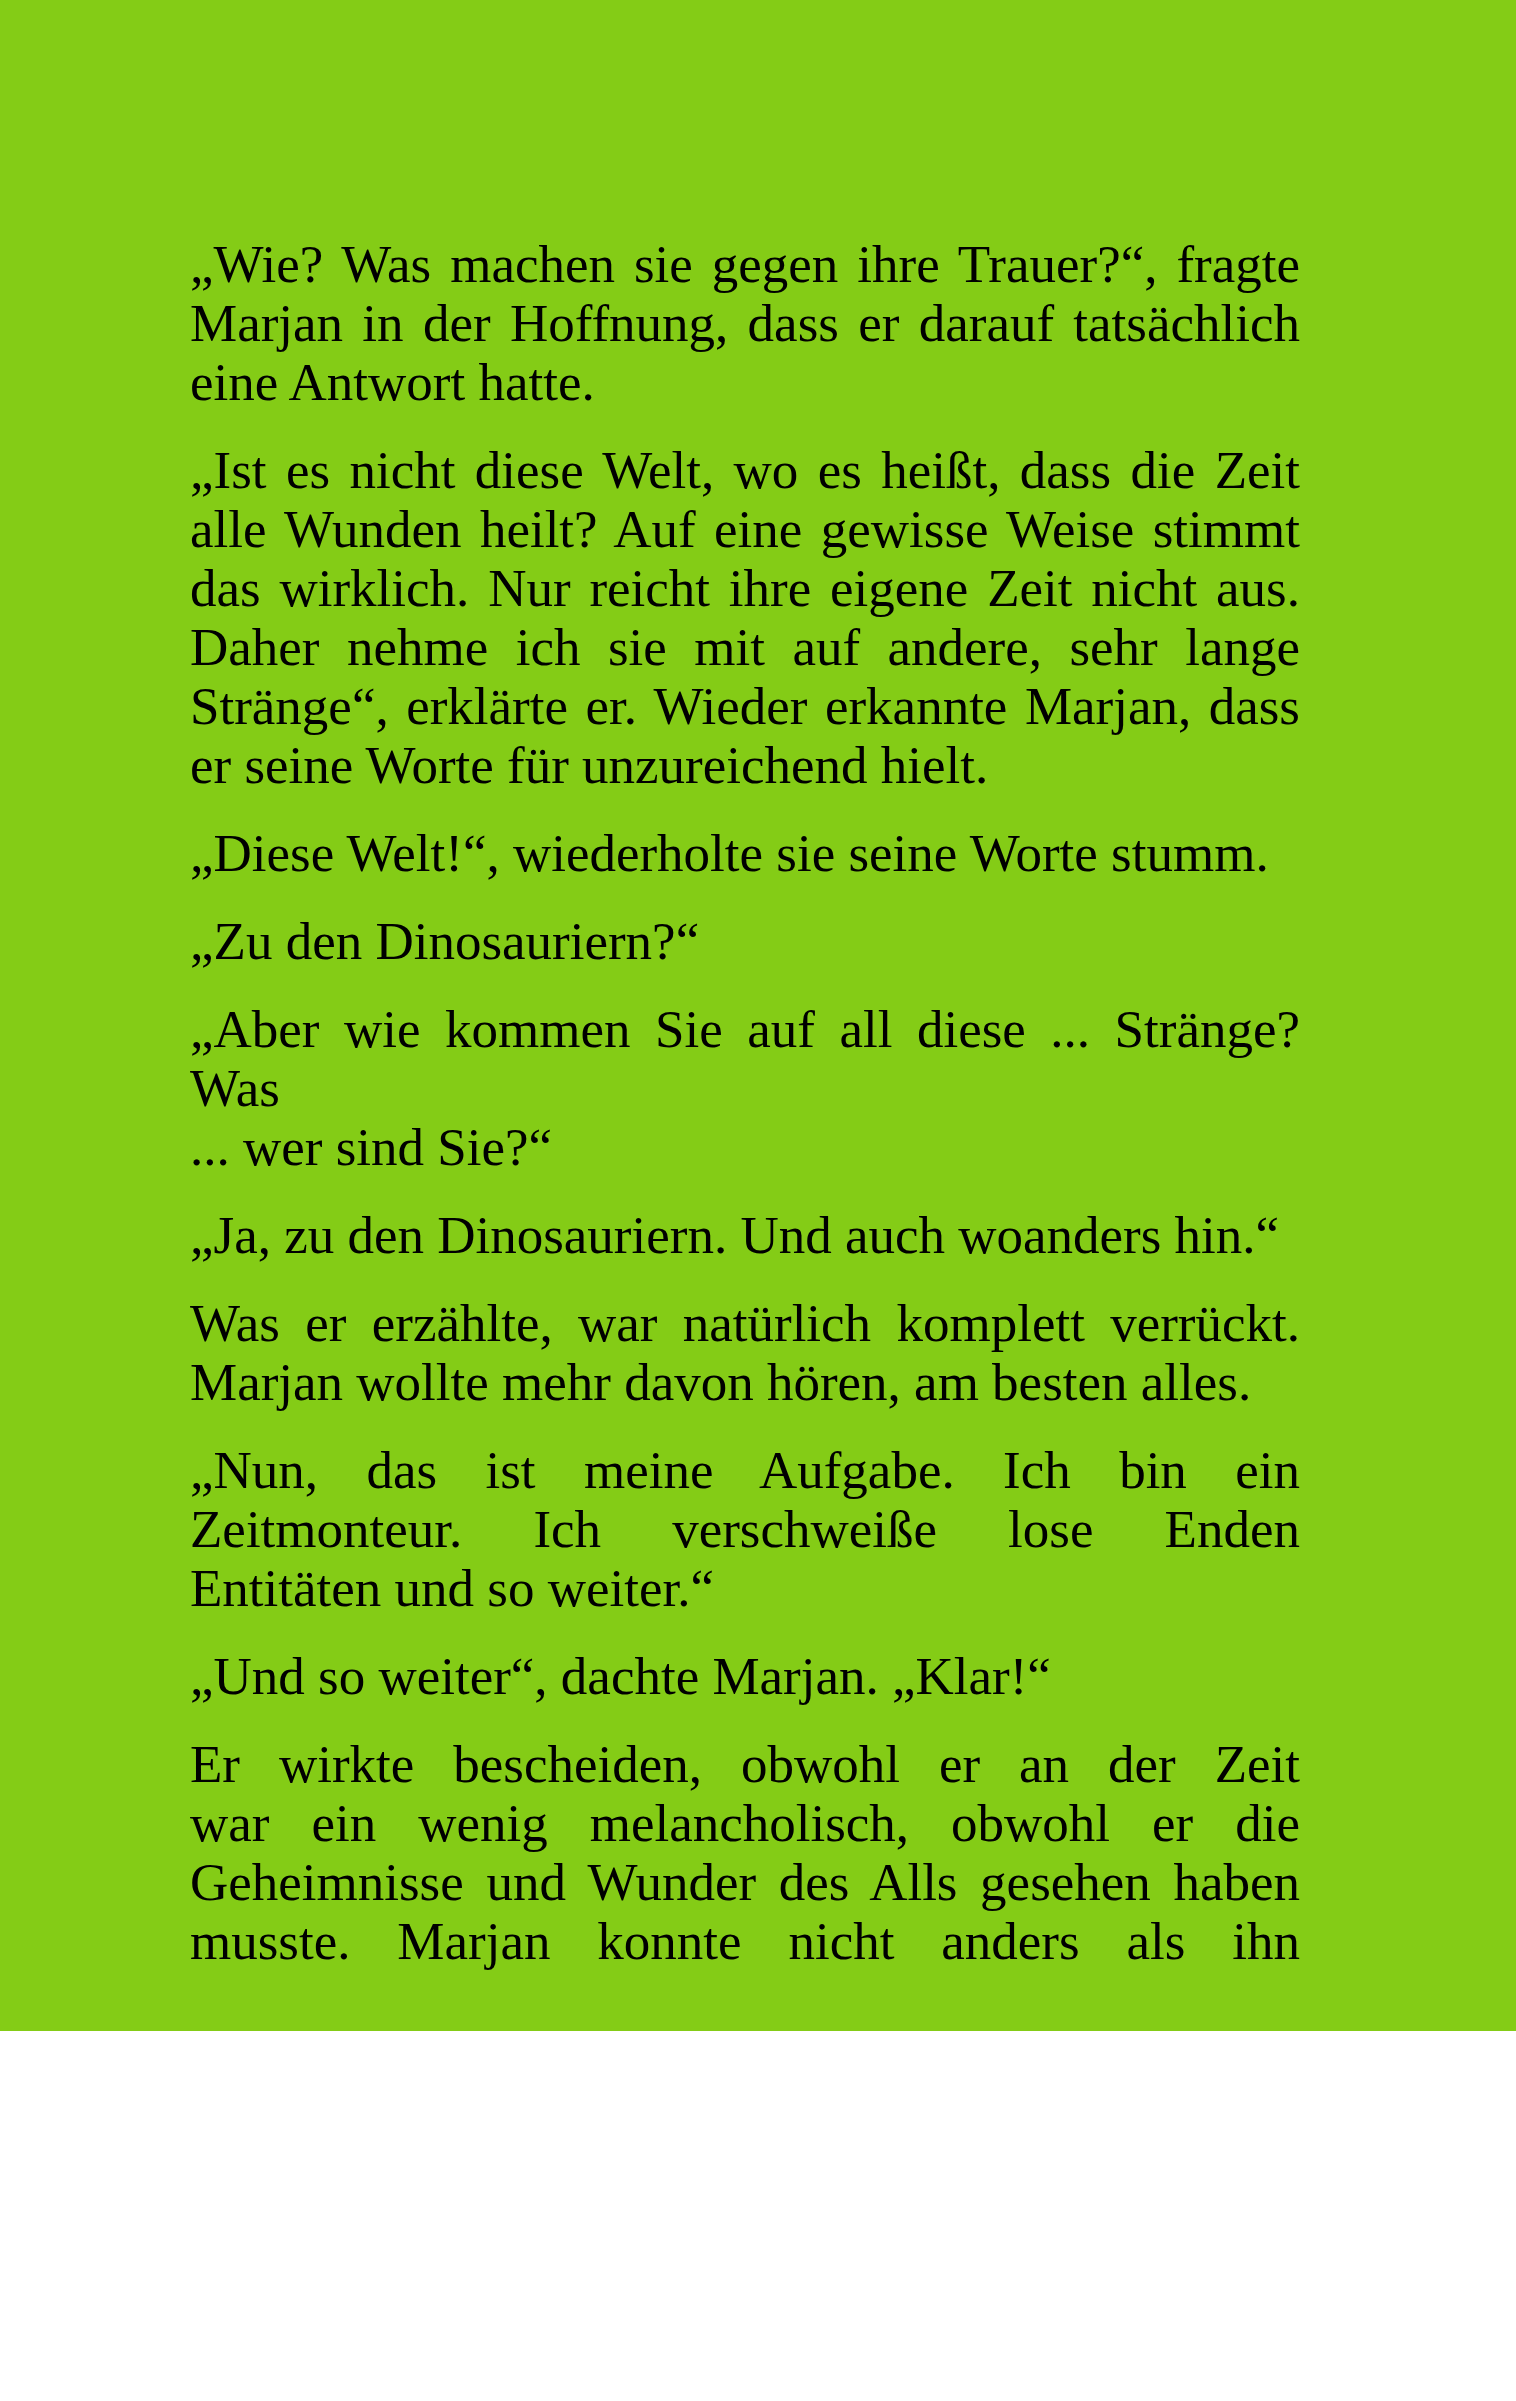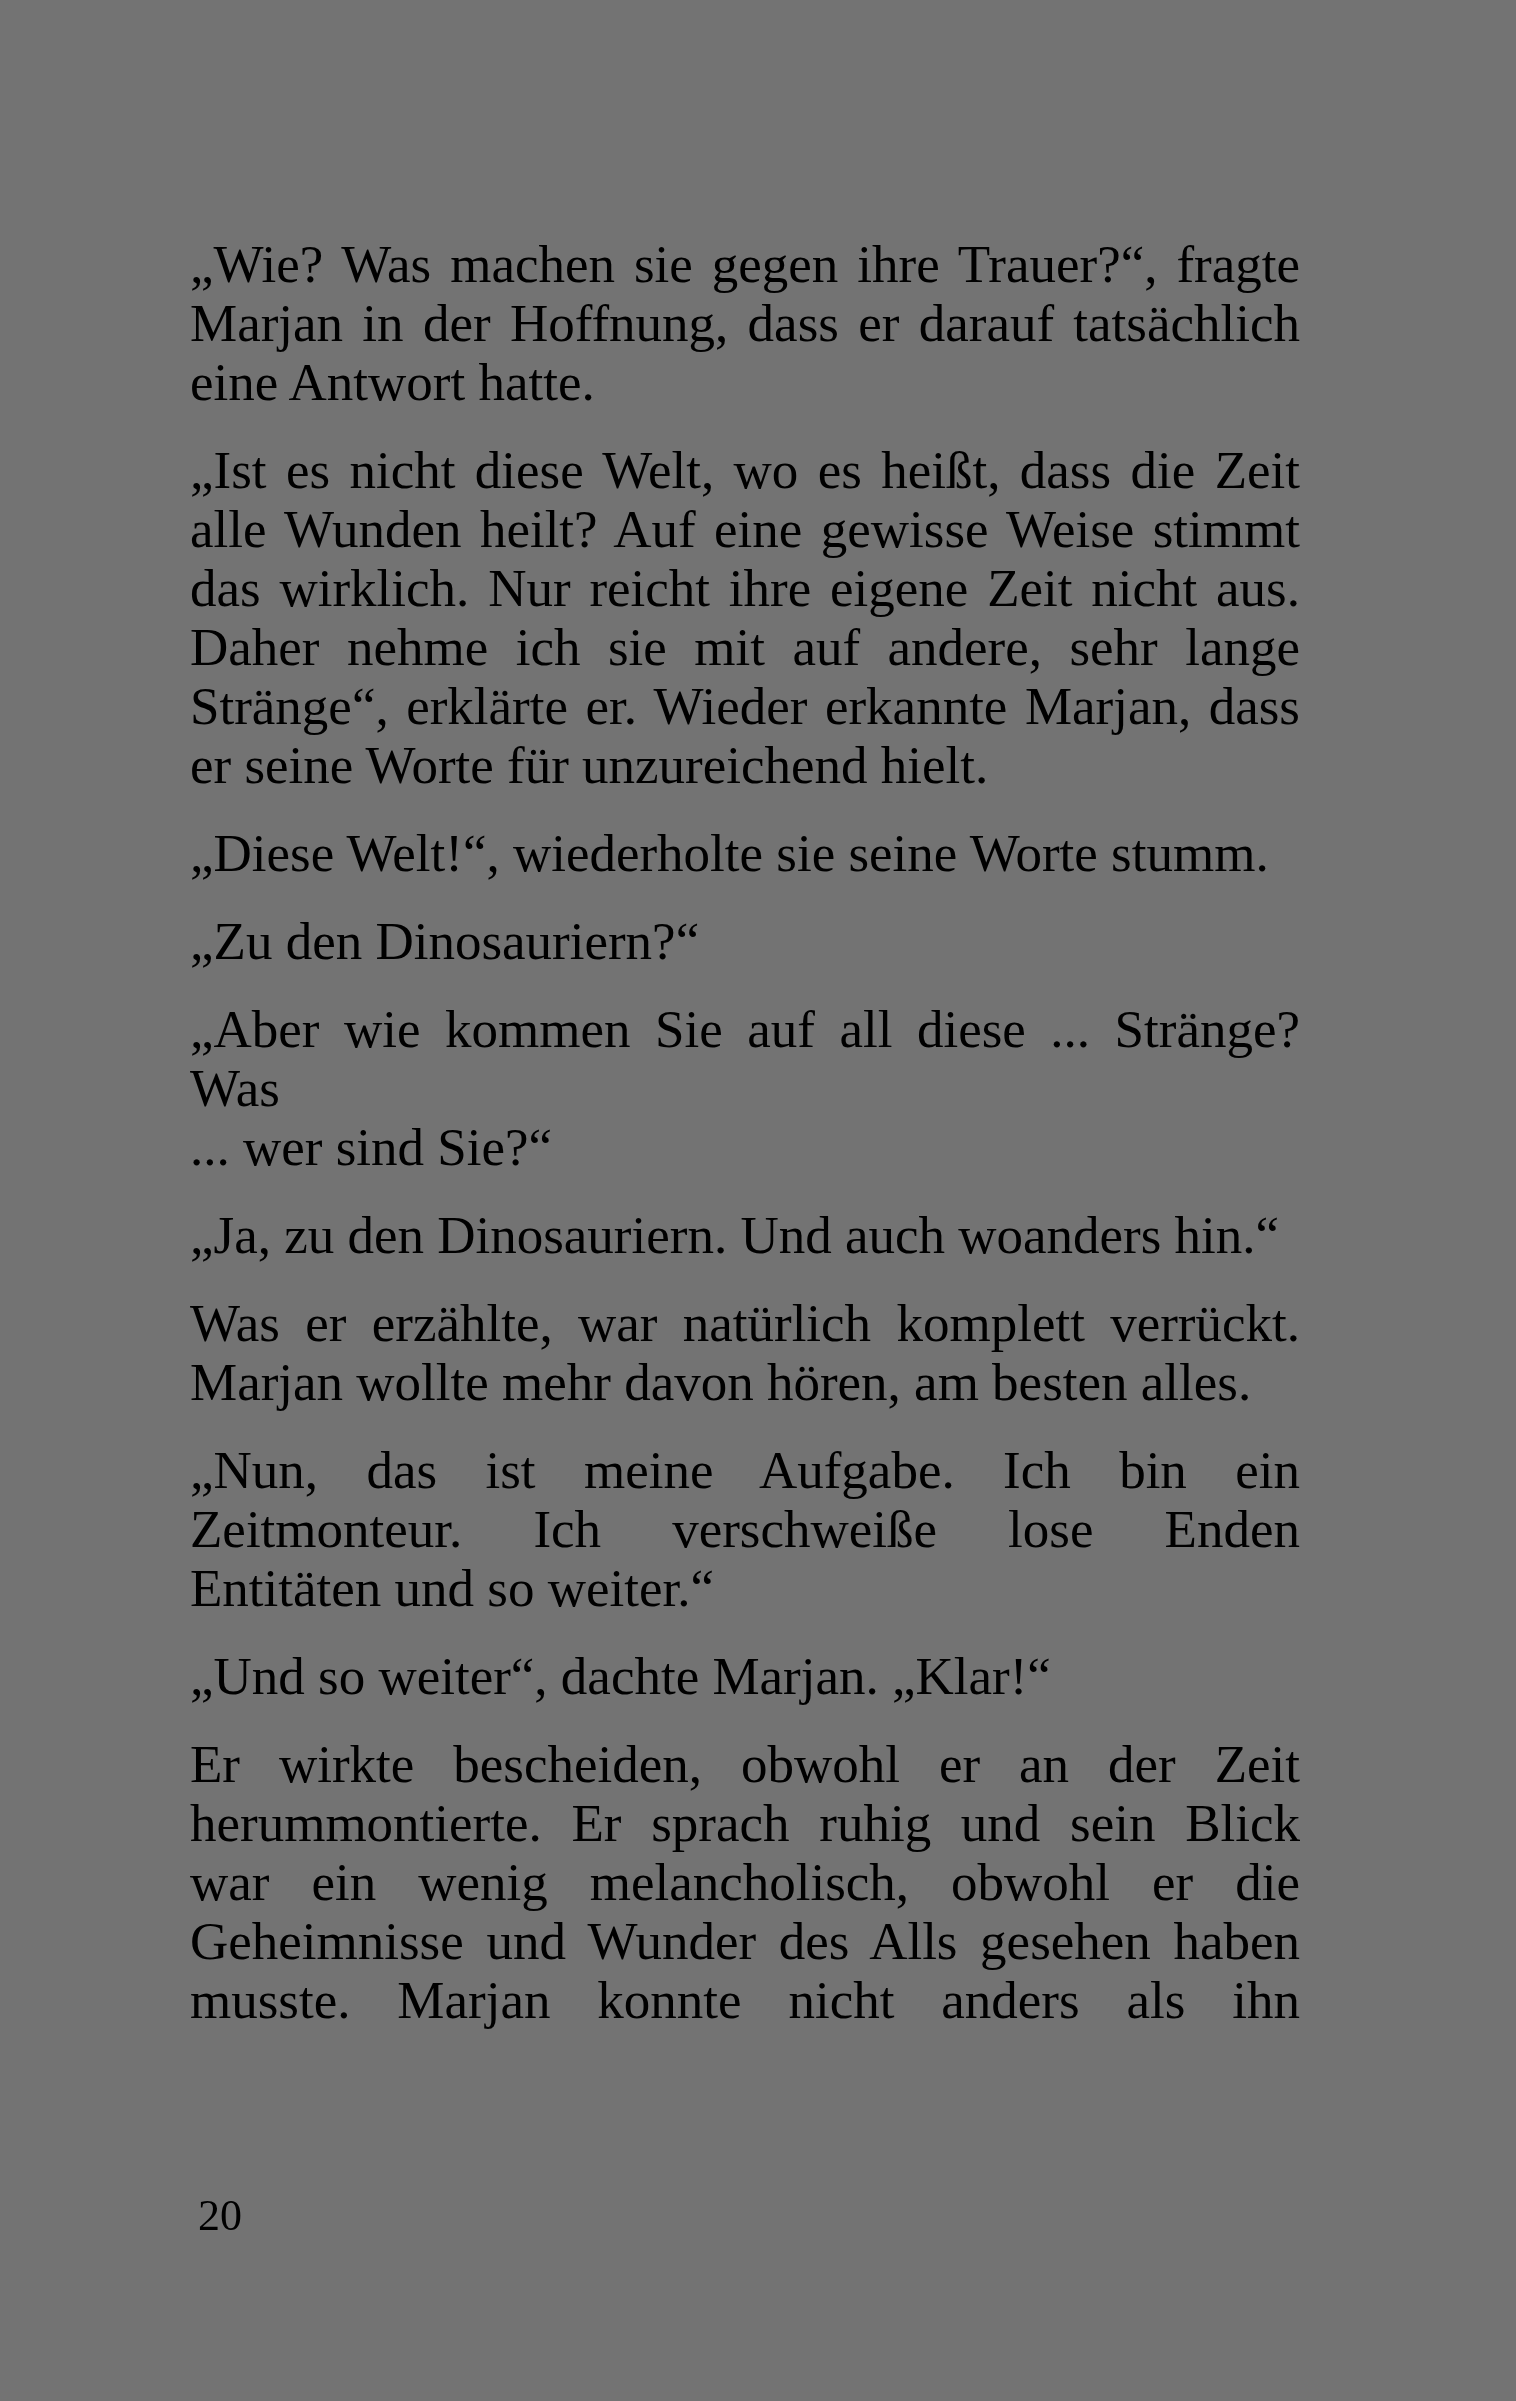--- a/index.html
+++ b/index.html
@@ -3,22 +3,22 @@
 <meta charset="utf-8">
 <style>
   html, body {
     margin: 0;
     padding: 0;
     background: #ffffff;
   }
   .page {
     position: relative;
     width: 1516px;
-    height: 2401px;
-    background: #737373;
+    height: 2031px;
+    background: #84cc16;
     color: #000000;
     font-family: "Liberation Serif", "DejaVu Serif", serif;
     overflow: hidden;
   }
   .text-block {
     position: absolute;
     left: 190px;
     top: 235px;
     width: 1110px;
   }
@@ -84,21 +84,20 @@
       <p>
         <span class="line j">„Nun, das ist meine Aufgabe. Ich bin ein</span>
         <span class="line j">Zeitmonteur. Ich verschweiße lose Enden</span>
         <span class="line">Entitäten und so weiter.“</span>
       </p>
       <p>
         <span class="line">„Und so weiter“, dachte Marjan. „Klar!“</span>
       </p>
       <p>
         <span class="line j">Er wirkte bescheiden, obwohl er an der Zeit</span>
-        <span class="line j">herummontierte. Er sprach ruhig und sein Blick</span>
         <span class="line j">war ein wenig melancholisch, obwohl er die</span>
         <span class="line j">Geheimnisse und Wunder des Alls gesehen haben</span>
         <span class="line j">musste. Marjan konnte nicht anders als ihn</span>
       </p>
     </main>
   <div class="folio">20</div>
 </div>
 
 
 </body></html>

